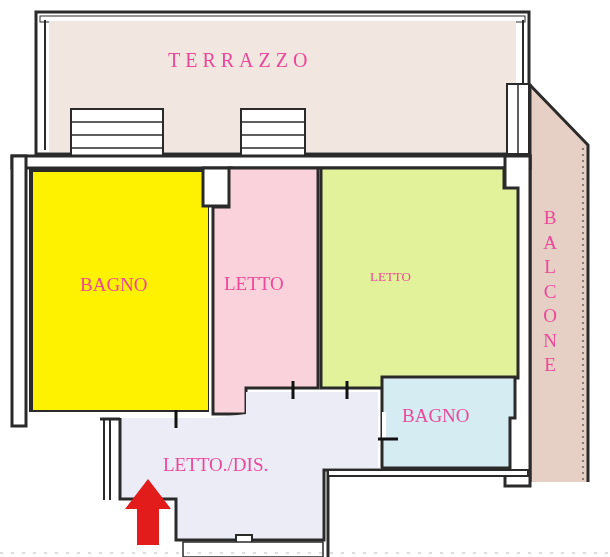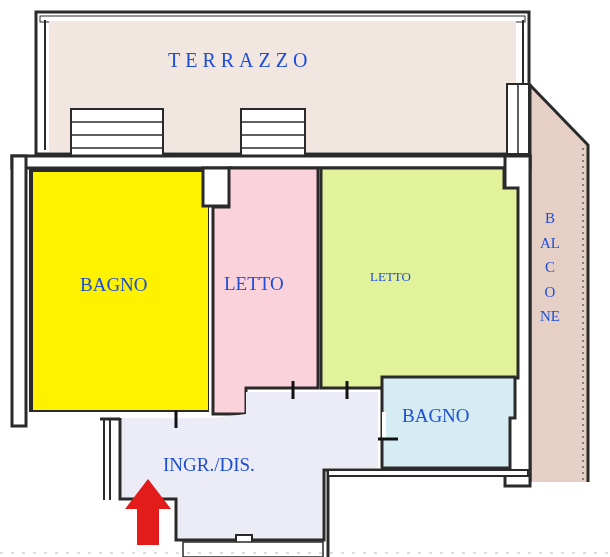--- a/index.html
+++ b/index.html
@@ -1,25 +1,25 @@
 <!DOCTYPE html>
 <html><head>
 <meta charset="utf-8">
 <style>
   html, body { margin: 0; padding: 0; background: #ffffff; }
   body { width: 610px; height: 557px; position: relative; overflow: hidden; font-family: "Liberation Serif", "DejaVu Serif", serif; }
   .plan { position: absolute; left: 0; top: 0; width: 610px; height: 557px; }
-  .label { position: absolute; color: #1d4ed8; font-family: "Liberation Serif", "DejaVu Serif", serif; white-space: nowrap; }
+  .label { position: absolute; color: #ec4899; font-family: "Liberation Serif", "DejaVu Serif", serif; white-space: nowrap; }
   .lbl-terrazzo { left: 168px; top: 49px; font-size: 20px; letter-spacing: 5px; }
   .lbl-sala { left: 80px; top: 274px; font-size: 19px; }
   .lbl-cucina { left: 224px; top: 273px; font-size: 19px; }
   .lbl-letto { left: 370px; top: 269px; font-size: 13px; }
   .lbl-bagno { left: 402px; top: 405px; font-size: 19px; }
   .lbl-ingr { left: 163px; top: 454px; font-size: 19px; }
-  .lbl-balcone { left: 540px; top: 206px; font-size: 15px; width: 20px; text-align: center; line-height: 24.5px; white-space: normal; word-break: break-all; letter-spacing: 0; }
+  .lbl-balcone { left: 540px; top: 206px; font-size: 19px; width: 20px; text-align: center; line-height: 24.5px; white-space: normal; word-break: break-all; letter-spacing: 0; }
   .entrance-arrow { position: absolute; left: 125px; top: 479px; width: 46px; height: 66px; }
 </style>
 </head>
 <body>
 
 <svg class="plan" viewBox="0 0 610 557" xmlns="http://www.w3.org/2000/svg">
 
   <g>
     <rect x="36" y="12" width="493" height="142" fill="none" stroke="#2a2a2a" stroke-width="3"></rect>
     <rect x="40" y="16" width="485" height="6" fill="#ffffff" stroke="#2a2a2a" stroke-width="1"></rect>
@@ -96,14 +96,14 @@
 
 <svg class="entrance-arrow" viewBox="0 0 46 66" xmlns="http://www.w3.org/2000/svg">
   <polygon points="23,0 46,30 34,30 34,66 12,66 12,30 0,30" fill="#e21b1b"></polygon>
 </svg>
 
 <div class="label lbl-terrazzo">TERRAZZO</div>
 <div class="label lbl-sala">BAGNO</div>
 <div class="label lbl-cucina">LETTO</div>
 <div class="label lbl-letto">LETTO</div>
 <div class="label lbl-bagno">BAGNO</div>
-<div class="label lbl-ingr">INGR./DIS.</div>
+<div class="label lbl-ingr">LETTO./DIS.</div>
 <div class="label lbl-balcone">BALCONE</div>
 
 </body></html>

